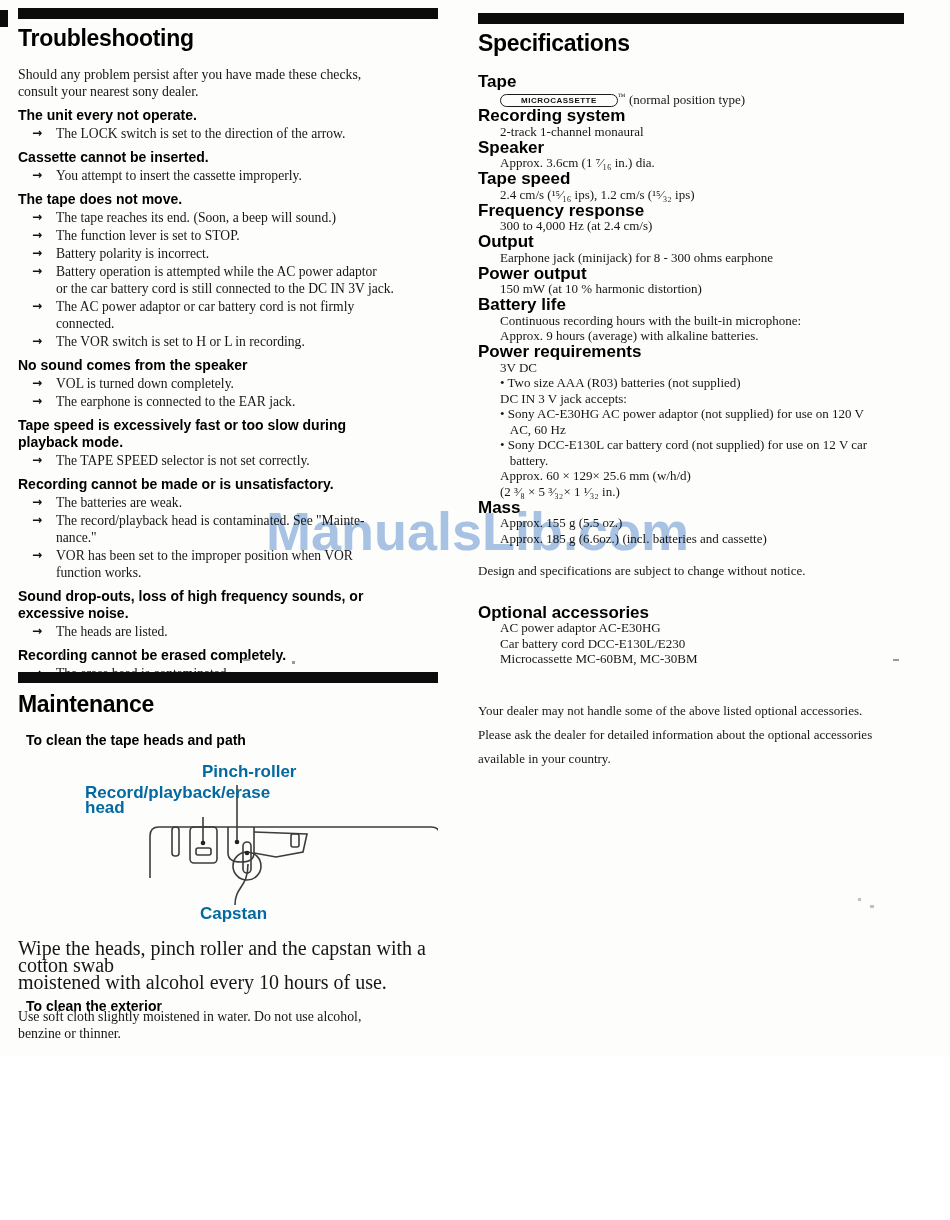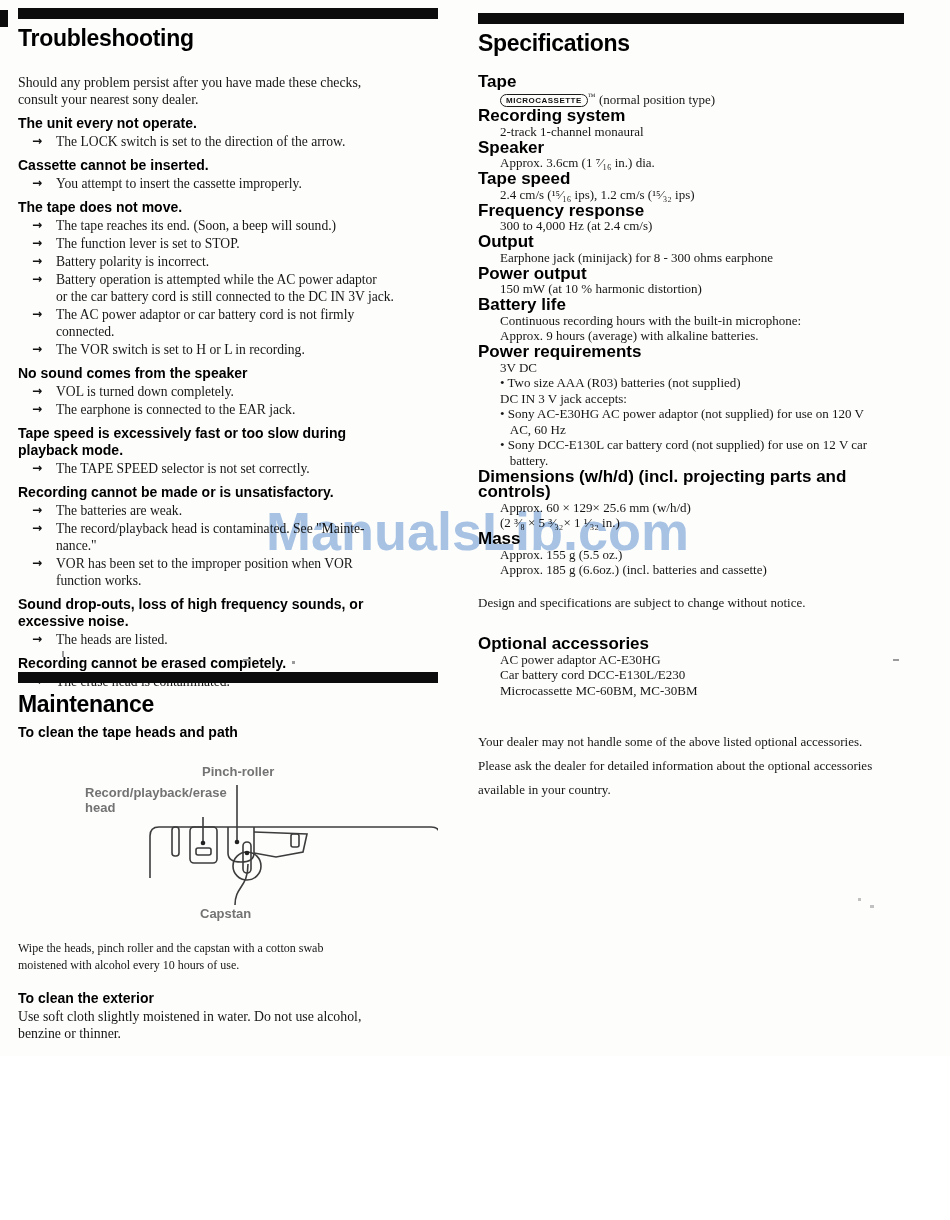--- a/index.html
+++ b/index.html
@@ -11,51 +11,51 @@
 
   
   .col-left{position:absolute;left:18px;top:8px;width:420px;}
   .col-right{position:absolute;left:478px;top:13px;width:426px;}
   .maint{position:absolute;left:18px;top:672px;width:420px;}
 
   h1{font-family:"Liberation Sans",sans-serif;font-weight:bold;font-size:23px;
      letter-spacing:-0.3px;color:#000;margin:6px 0 0 0;}
 
   
-  .intro{font-size:13.8px;line-height:17px;margin-top:22px;}
+  .intro{font-size:13.8px;line-height:17px;margin-top:14px;}
   .ts-head{font-family:"Liberation Sans",sans-serif;font-weight:bold;font-size:14px;
            line-height:17px;color:#000;margin-top:7px;}
   .ts-item{position:relative;padding-left:38px;font-size:13.6px;line-height:17px;margin-top:1px;}
   .arrow{position:absolute;left:14px;top:0;font-family:"DejaVu Sans",sans-serif;
          font-weight:bold;font-size:12px;color:#111;}
 
   
   .spec-label{font-family:"Liberation Sans",sans-serif;font-weight:bold;font-size:17px;
               line-height:15.5px;color:#000;margin-top:0.5px;}
   .spec-line{font-size:13px;line-height:15.5px;padding-left:22px;}
-  .badge{display:inline-block;border:1.4px solid #1a1a1a;border-radius:8px;padding:0 5px;
+  .badge{display:inline-block;border:1.4px solid #1a1a1a;border-radius:8px;padding:0 20px;
          font-family:"Liberation Sans",sans-serif;font-weight:bold;font-size:8px;
          letter-spacing:0.5px;line-height:11px;vertical-align:1px;color:#111;}
   .tm{font-size:8px;vertical-align:5px;}
   .design-note{font-size:13px;line-height:15.5px;margin-top:17px;}
   .rc-footer{font-size:13px;line-height:24px;margin-top:32px;}
   .opt-gap{margin-top:26px;}
 
   
   .maint-sub{font-family:"Liberation Sans",sans-serif;font-weight:bold;font-size:14px;
-             color:#000;margin:0;}
+             color:#000;margin:8px;}
   .m-title{position:absolute;left:0;top:13px;}
   .m-sub1{position:absolute;left:0;top:52px;}
-  .m-para1{position:absolute;left:0;top:268px;font-size:12px;line-height:17px;}
+  .m-para1{position:absolute;left:0;top:268px;font-size:20px;line-height:17px;}
   .m-sub2{position:absolute;left:0;top:318px;}
   .m-para2{position:absolute;left:0;top:336px;font-size:13.8px;line-height:17px;}
 
   .diagram{position:absolute;left:0;top:88px;width:420px;height:178px;}
   .dlabel{position:absolute;font-family:"Liberation Sans",sans-serif;font-weight:bold;
-          font-size:13px;line-height:15px;color:#737373;}
+          font-size:17px;line-height:15px;color:#0369a1;}
   .dl-pinch{left:184px;top:4px;}
   .dl-head{left:67px;top:25px;}
   .dl-capstan{left:182px;top:146px;}
 
   
   .watermark{position:absolute;left:266px;top:500px;font-family:"Liberation Sans",sans-serif;
              font-weight:bold;font-size:54px;letter-spacing:0px;color:#a8c4e6;
              mix-blend-mode:multiply;z-index:5;}
   .speck{position:absolute;background:#9a9a9a;}
 </style>
@@ -190,21 +190,20 @@
 
     <div class="spec-label">Power requirements</div>
     <div class="spec-line pre">3V DC</div>
     <div class="spec-line pre">• Two size AAA (R03) batteries (not supplied)</div>
     <div class="spec-line pre">DC IN 3 V jack accepts:</div>
     <div class="spec-line pre">• Sony AC-E30HG AC power adaptor (not supplied) for use on 120 V
    AC, 60 Hz</div>
     <div class="spec-line pre">• Sony DCC-E130L car battery cord (not supplied) for use on 12 V car
    battery.</div>
 
-    <div class="spec-label">Dimensions (w/h/d) (incl. projecting parts and controls)</div>
     <div class="spec-line pre">Approx. 60 × 129× 25.6 mm (w/h/d)</div>
     <div class="spec-line pre">(2 ³⁄₈ × 5 ³⁄₃₂× 1 ¹⁄₃₂ in.)</div>
 
     <div class="spec-label">Mass</div>
     <div class="spec-line pre">Approx. 155 g (5.5 oz.)</div>
     <div class="spec-line pre">Approx. 185 g (6.6oz.) (incl. batteries and cassette)</div>
 
     <div class="design-note pre">Design and specifications are subject to change without notice.</div>
 
     <div class="spec-label opt-gap">Optional accessories</div>

